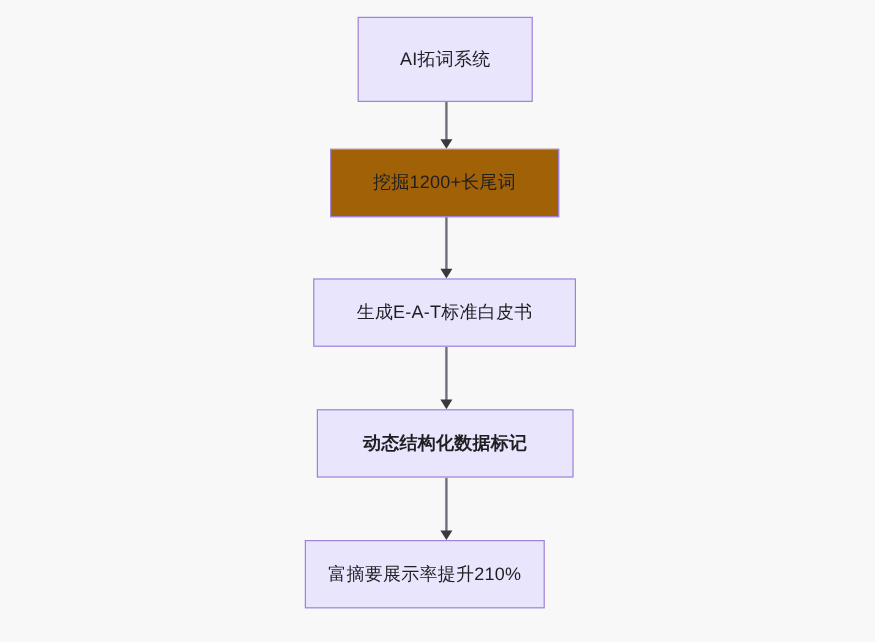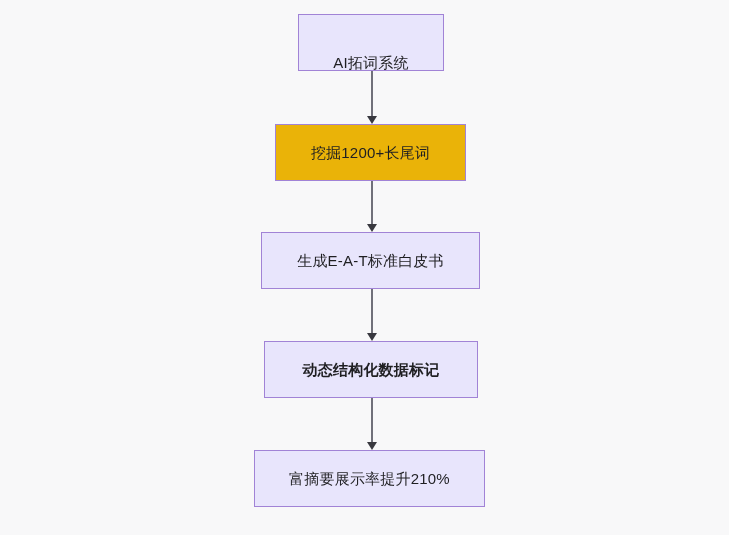--- a/index.html
+++ b/index.html
@@ -71,29 +71,29 @@
   </div>
   <div class="edge" style="left: 371px; top: 289px; width: 2px; height: 52px;">
     <div class="edge-line" style="height: 45px; background: rgb(112, 112, 122);"></div>
     <div class="edge-arrow" style="top: 44px; border-top-color: rgb(56, 56, 63);"></div>
   </div>
   <div class="edge" style="left: 371px; top: 398px; width: 2px; height: 52px;">
     <div class="edge-line" style="height: 45px; background: rgb(112, 112, 122);"></div>
     <div class="edge-arrow" style="top: 44px; border-top-color: rgb(56, 56, 63);"></div>
   </div>
 
-  <div class="node" style="left: 298px; top: 14px; width: 146px; height: 57px; background: rgb(232, 229, 252); border-color: rgb(161, 131, 214); align-items: flex-end;">
+  <div class="node" style="left: 298px; top: 14px; width: 146px; height: 71px; background: rgb(232, 229, 252); border-color: rgb(161, 131, 214);">
     <span class="node-label" style="color: rgb(31, 31, 34);">AI拓词系统</span>
   </div>
-  <div class="node" style="left: 275px; top: 124px; width: 191px; height: 57px; background: #eab308; border-color: rgb(161, 131, 214);">
+  <div class="node" style="left: 275px; top: 124px; width: 191px; height: 57px; background: #a16207; border-color: rgb(161, 131, 214);">
     <span class="node-label" style="color: rgb(31, 31, 34);">挖掘1200+长尾词</span>
   </div>
   <div class="node" style="left: 261px; top: 232px; width: 219px; height: 57px; background: rgb(232, 229, 252); border-color: rgb(161, 131, 214);">
     <span class="node-label" style="color: rgb(31, 31, 34);">生成E-A-T标准白皮书</span>
   </div>
   <div class="node" style="left: 264px; top: 341px; width: 214px; height: 57px; background: rgb(232, 229, 252); border-color: rgb(161, 131, 214);">
     <span class="node-label" style="color: rgb(31, 31, 34); font-weight: bold;">动态结构化数据标记</span>
   </div>
-  <div class="node" style="left: 254px; top: 450px; width: 231px; height: 57px; background: rgb(232, 229, 252); border-color: rgb(161, 131, 214);">
+  <div class="node" style="left: 254px; top: 450px; width: 200px; height: 57px; background: rgb(232, 229, 252); border-color: rgb(161, 131, 214);">
     <span class="node-label" style="color: rgb(31, 31, 34);">富摘要展示率提升210%</span>
   </div>
 
 </div>
 
 </body></html>

